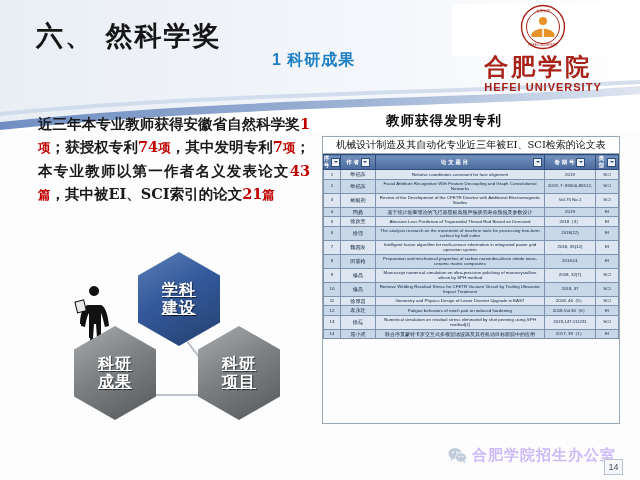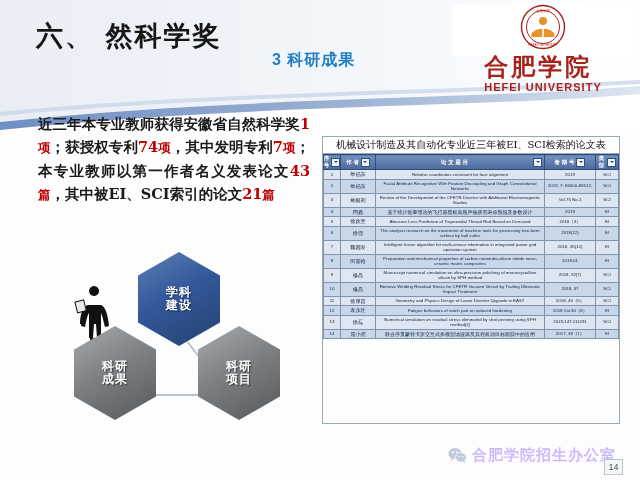--- a/index.html
+++ b/index.html
@@ -55,24 +55,25 @@
   .hexwrap{position:absolute;left:52px;top:248px;width:262px;height:182px;}
   .hex{position:absolute;width:82px;height:94px;}
   .hex .shape{
     width:100%;height:100%;
     clip-path:polygon(50% 0%,100% 25%,100% 75%,50% 100%,0% 75%,0% 25%);
     display:flex;align-items:center;justify-content:center;
   }
   .hex-blue .shape{background:linear-gradient(150deg,#5b7fb5 0%,#33589a 45%,#24406f 100%);}
   .hex-grey .shape{background:linear-gradient(150deg,#a9acae 0%,#7d8184 45%,#55595c 100%);}
   .hex .label{
-    color:#ffffff;font-weight:bold;font-size:12px;line-height:1.12;text-align:right;
+    color:#ffffff;font-weight:bold;font-size:16px;line-height:1.12;text-align:right;
     font-family:"DejaVu Serif","Liberation Serif",serif;
     text-shadow:1px 1px 1px rgba(0,0,0,.55);
     letter-spacing:1px;
+    text-decoration:underline;
   }
   .hex-top{left:86px;top:4px;}
   .hex-bl{left:22px;top:78px;}
   .hex-br{left:146px;top:78px;}
   .connector{position:absolute;background:#b9c2cb;}
   .person{position:absolute;left:16px;top:38px;width:50px;height:78px;}
 
   
   .panel-title{
     position:absolute;left:386px;top:112px;
@@ -157,21 +158,21 @@
         <stop offset="100%" stop-color="#dde5f0"></stop>
       </linearGradient>
     </defs>
     <rect x="0" y="0" width="640" height="130" fill="#ffffff"></rect>
     <path d="M0,0 L640,0 L640,86 C470,100 250,96 0,122 Z" fill="url(#gswA)"></path>
     <path d="M0,122 C250,96 470,100 640,86 L640,94 C470,108 250,104 0,130 Z" fill="url(#gswB)"></path>
     <path d="M0,112 C200,92 420,92 640,80 L640,84 C420,96 200,96 0,116 Z" fill="#c9d6e8" opacity="0.8"></path>
   </svg>
 
   <div class="main-title">六、  然科学奖</div>
-  <div class="sub-title">3  科研成果</div>
+  <div class="sub-title">1  科研成果</div>
 
   <div class="logo-box">
     <div class="logo-seal">
       <svg viewBox="0 0 46 46" width="46" height="46">
         <circle cx="23" cy="23" r="21.5" fill="#ffffff" stroke="#a92219" stroke-width="1.4"></circle>
         <circle cx="23" cy="23" r="16.5" fill="#ffffff" stroke="#a92219" stroke-width="1"></circle>
         <path d="M23 11 a12 12 0 0 1 0 24 a12 12 0 0 1 0 -24" fill="#e8922a" opacity="0"></path>
         <circle cx="23" cy="17" r="4" fill="#e8922a"></circle>
         <path d="M11.5 30 C15 23 31 23 34.5 30 L34.5 33 L11.5 33 Z" fill="#e8922a"></path>
         <path d="M23 22 L23 33" stroke="#ffffff" stroke-width="1.6"></path>
@@ -223,20 +224,21 @@
     <div class="hex hex-br hex-grey">
       <div class="shape">
         <div class="label">
           <span>科研</span><br>
           <span>项目</span>
         </div>
       </div>
     </div>
   </div>
 
+  <div class="panel-title">教师获得发明专利</div>
 
   <div class="table-frame">
     <div class="tbl-caption">机械设计制造及其自动化专业近三年被EI、SCI检索的论文表</div>
     <table class="paper-tbl">
       <thead>
         <tr>
           <th class="c-no">
               <span class="hd">
                 <span>序 号</span>
                 <span class="filter-btn">

